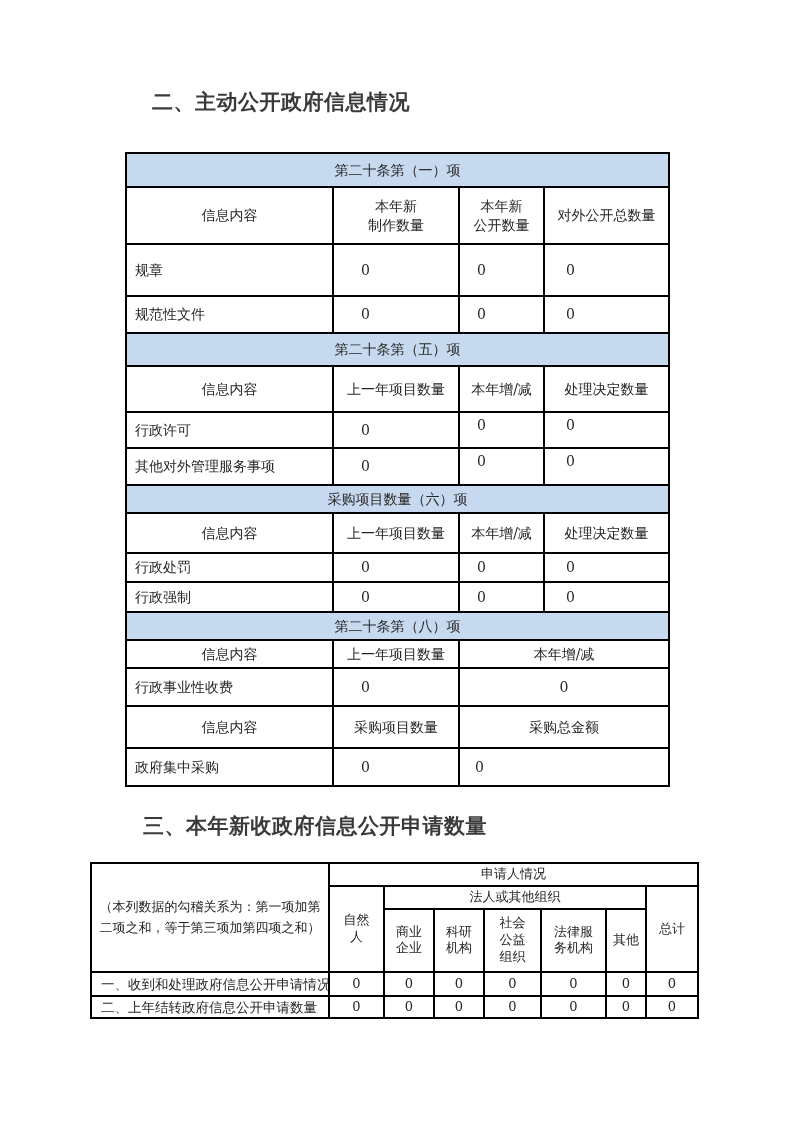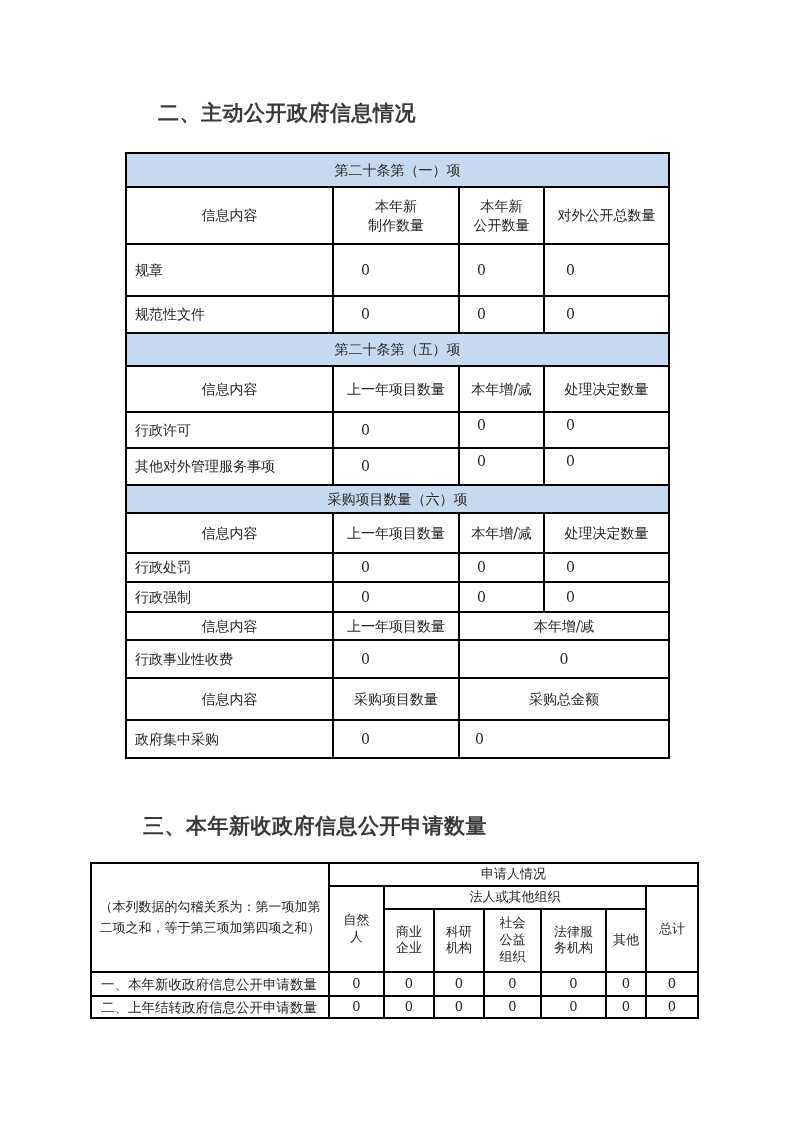--- a/index.html
+++ b/index.html
@@ -13,21 +13,21 @@
     width:793px;height:1122px;background:#ffffff;position:relative;
     font-family:"DejaVu Serif","Liberation Serif",serif;
     color:var(--text);
   }
   .doc-title{
     position:absolute;
     font-family:"Liberation Sans","DejaVu Sans",sans-serif;
     font-weight:700;font-size:21px;color:var(--title);
     letter-spacing:0.5px;white-space:nowrap;
   }
-  #title-2{left:152px;top:99px;margin-left:6px;}
+  #title-2{left:152px;top:88px;}
   #title-3{left:143px;top:812px;}
 
   table{border-collapse:collapse;table-layout:fixed;position:absolute;}
   td{border:2px solid var(--border);overflow:hidden;vertical-align:middle;
      font-size:14px;line-height:1.35;}
 
   #table1{left:125px;top:152px;width:543px;}
   #table2{left:90px;top:862px;width:607px;}
   #table2 td{font-size:13px;}
 
@@ -122,20 +122,23 @@
       <td class="n3">0</td>
       <td class="n4">0</td>
     </tr>
     <tr style="height:30px">
       <td class="lbl">行政强制</td>
       <td class="n2">0</td>
       <td class="n3">0</td>
       <td class="n4">0</td>
     </tr>
 
+    <tr style="height:28px">
+      <td colspan="4" class="band">第二十条第（八）项</td>
+    </tr>
     <tr style="height:28px">
       <td class="hd">信息内容</td>
       <td class="hd">上一年项目数量</td>
       <td class="hd" colspan="2">本年增/减</td>
     </tr>
     <tr style="height:38px">
       <td class="lbl">行政事业性收费</td>
       <td class="n2">0</td>
       <td class="ctr" colspan="2">0</td>
     </tr>
@@ -184,21 +187,21 @@
       <td class="hd">科研
 机构</td>
       <td class="hd">社会
 公益
 组织</td>
       <td class="hd">法律服
 务机构</td>
       <td class="hd">其他</td>
     </tr>
     <tr style="height:24px">
-      <td class="lbl2">一、本年新收政府信息公开申请数量</td>
+      <td class="lbl2">一、收到和处理政府信息公开申请情况</td>
       <td class="ctr">0</td>
       <td class="ctr">0</td>
       <td class="ctr">0</td>
       <td class="ctr">0</td>
       <td class="ctr">0</td>
       <td class="ctr">0</td>
       <td class="ctr">0</td>
     </tr>
     <tr style="height:22px">
       <td class="lbl2">二、上年结转政府信息公开申请数量</td>

